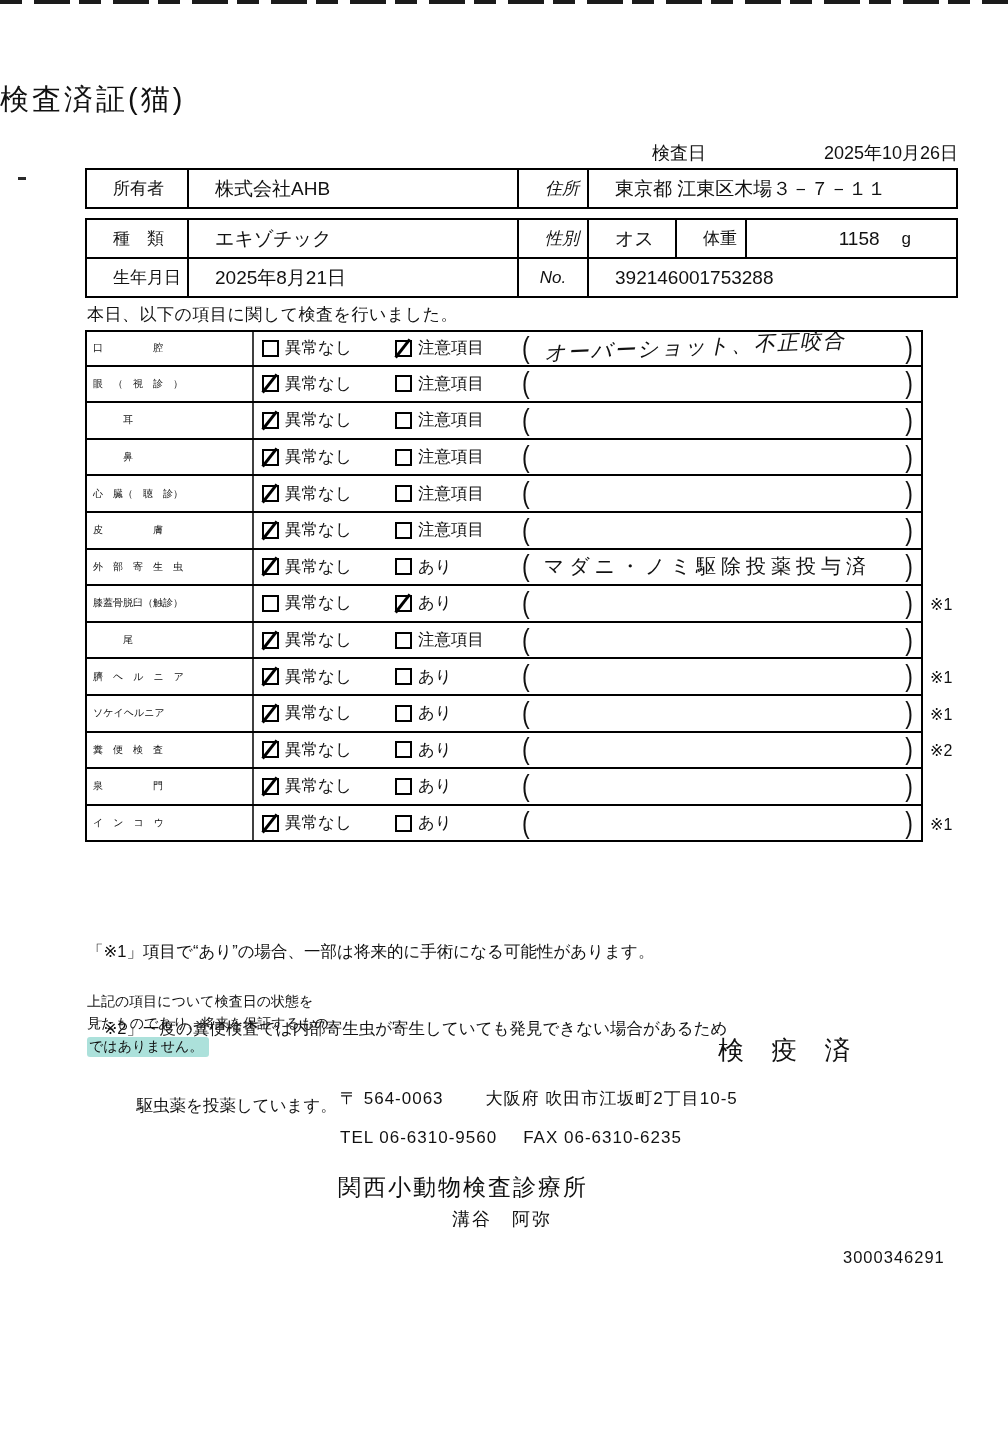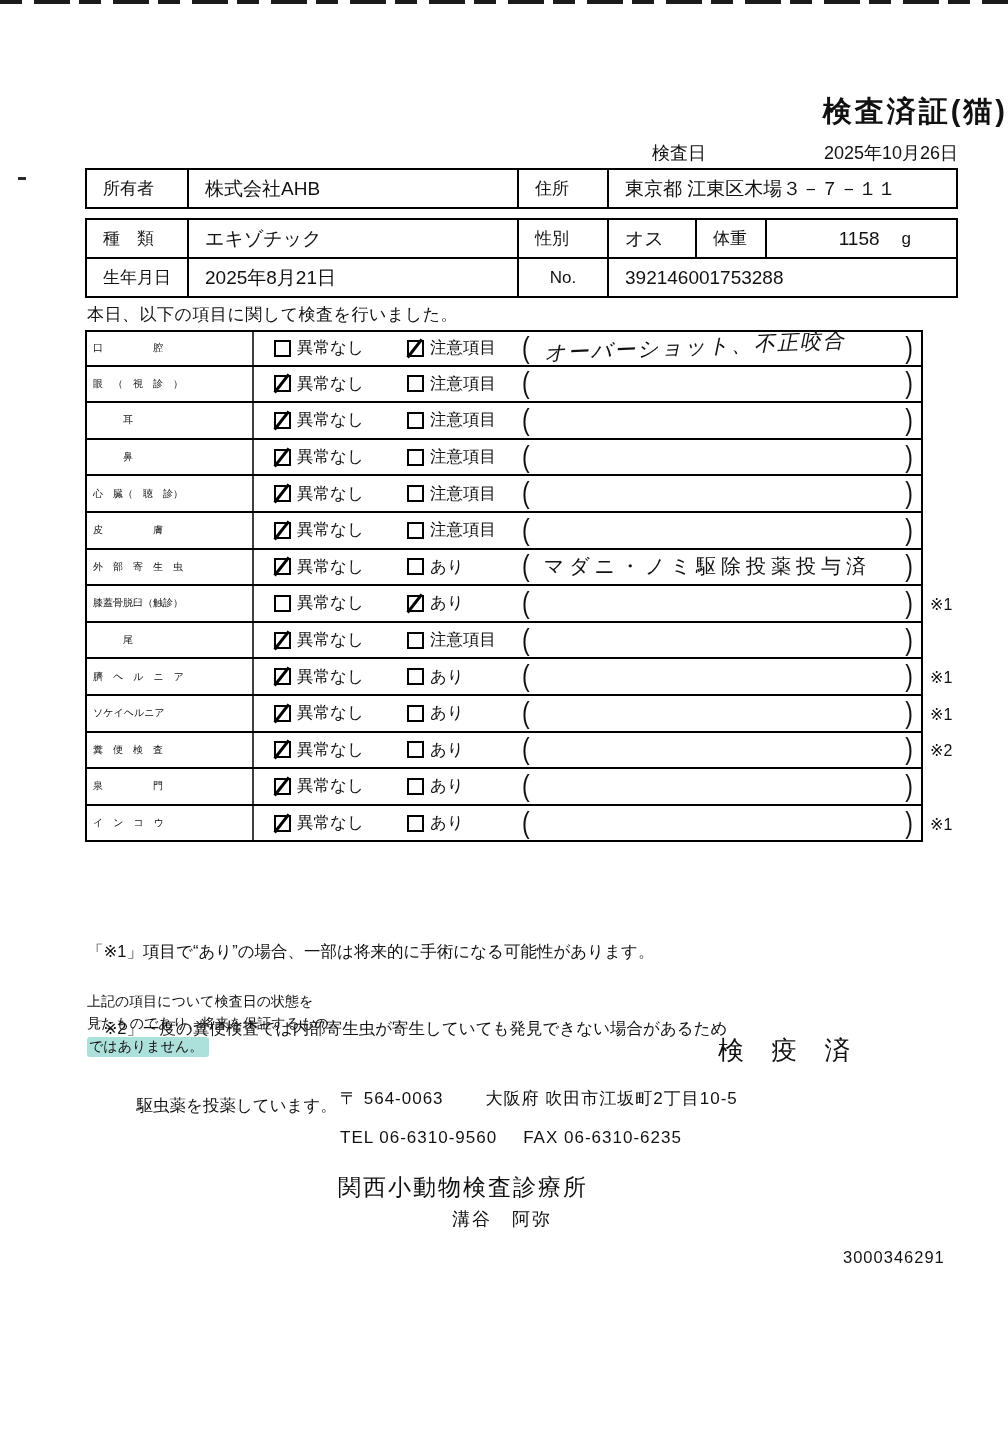--- a/index.html
+++ b/index.html
@@ -7,53 +7,53 @@
     position:relative; width:1008px; height:1433px; margin:0 auto;
     background:#ffffff; color:#111;
     font-family:"Liberation Sans","DejaVu Sans",sans-serif;
     overflow:hidden;
   }
   
   .scan-top { position:absolute; top:0; left:0; width:100%; height:4px;
     background:repeating-linear-gradient(90deg,#1b1b1b 0 22px,transparent 22px 34px,#1b1b1b 34px 70px,transparent 70px 79px); }
   .artifact-dot { position:absolute; top:177px; left:18px; width:8px; height:3px; background:#2a2a2a; }
 
-  .title { position:absolute; top:92px; left:0; width:100%; text-align:right;
-    font-size:29px; font-weight:bold; letter-spacing:3px; }
+  .title { position:absolute; top:80px; left:0; width:100%; text-align:left;
+    font-size:29px; font-weight:normal; letter-spacing:3px; }
 
   .date-row { position:absolute; top:141px; left:85px; width:873px;
     display:flex; align-items:flex-end; font-size:18px; }
   .date-row .dlabel { margin-left:auto; margin-right:118px; }
 
   .tbl { position:absolute; left:85px; width:873px; box-sizing:border-box;
     border:2px solid #000; background:#fff; }
   .tbl-a { top:168px; }
   .tbl-b { top:218px; }
   .trow { display:flex; height:37px; }
   .trow + .trow { border-top:2px solid #000; }
   .cell { box-sizing:border-box; display:flex; align-items:center;
-    padding:0 16px; font-size:17px; overflow:hidden; white-space:pre; }
+    padding:0 26px; font-size:17px; overflow:hidden; white-space:pre; }
   .cell + .cell { border-left:2px solid #000; }
-  .c1 { width:100px; } .c2 { width:330px; } .c3 { width:90px; }
+  .c1 { width:100px; } .c2 { width:330px; } .c3 { width:70px;font-style:italic; }
   .c4 { flex:1; } .c4f { width:88px; } .c5 { width:70px; } .c6 { flex:1; }
   .val { font-size:19px; }
   .center { justify-content:center; }
   .weight-cell { justify-content:flex-end; padding-right:45px; gap:22px; }
 
   .intro { position:absolute; top:303px; left:87px; font-size:17px; letter-spacing:.5px; }
 
   .exam-table { position:absolute; top:330px; left:85px; }
   .exam-row { display:flex; align-items:stretch; }
   .exam-inner { width:838px; box-sizing:border-box; height:36.6px;
     border:2px solid #000; border-top:none; display:flex; background:#fff; }
   .exam-row:first-child .exam-inner { border-top:2px solid #000; }
   .exam-label { width:167px; box-sizing:border-box; border-right:2px solid #404040;
     padding:0 6px; display:flex; align-items:center; font-size:10px; white-space:pre; overflow:hidden; }
   .exam-body { flex:1; display:flex; align-items:center; overflow:visible; }
-  .opt { width:133px; display:flex; align-items:center; box-sizing:border-box; padding-left:20px; flex:none; }
+  .opt { width:133px; display:flex; align-items:center; box-sizing:border-box; padding-left:8px; flex:none; }
   .box { width:13px; height:13px; border:2px solid #000; margin-right:6px; position:relative; flex:none; }
   .box.checked::after { content:""; position:absolute; width:23px; height:2.5px;
     background:#000; left:-6px; top:5px; transform:rotate(-52deg); }
   .opt-label { font-size:16.5px; white-space:pre; }
   .paren { font-size:23px; transform:scaleY(1.25); color:#111; }
   .paren.open { margin-left:2px; }
   .paren.close { margin-left:auto; margin-right:8px; }
   .note { padding-left:14px; white-space:nowrap; }
   .note.handwritten { font-family:"Liberation Serif","DejaVu Serif",serif;
     font-style:italic; font-size:21px; letter-spacing:2px; transform:rotate(-2.5deg) translateY(-1px); }

